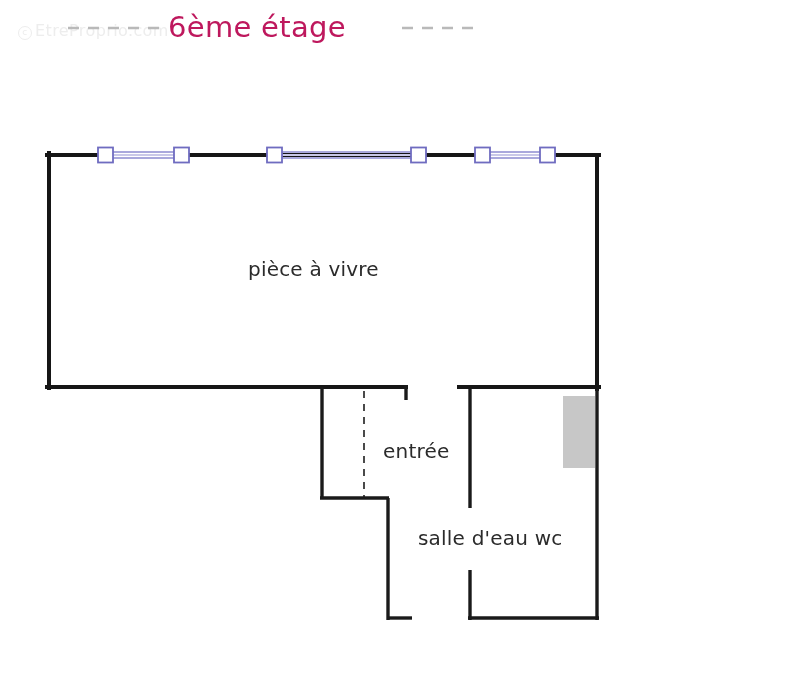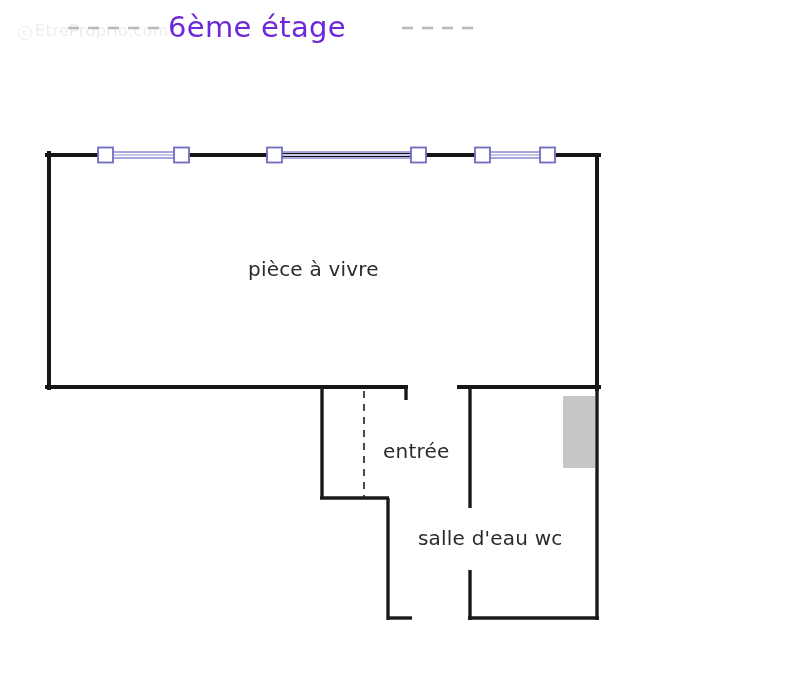--- a/index.html
+++ b/index.html
@@ -48,21 +48,21 @@
     font-size: 20px;
     fill: #2b2b2b;
     letter-spacing: 0.2px;
   }
 
   #floor-title {
     position: absolute;
     left: 168px;
     top: 8px;
     font-size: 29px;
-    color: #6d28d9;
+    color: #be185d;
     font-family: "DejaVu Sans", "Liberation Sans", sans-serif;
     letter-spacing: 0.3px;
     white-space: nowrap;
     line-height: 38px;
   }
 
   #watermark {
     position: absolute;
     left: 18px;
     top: 21px;

